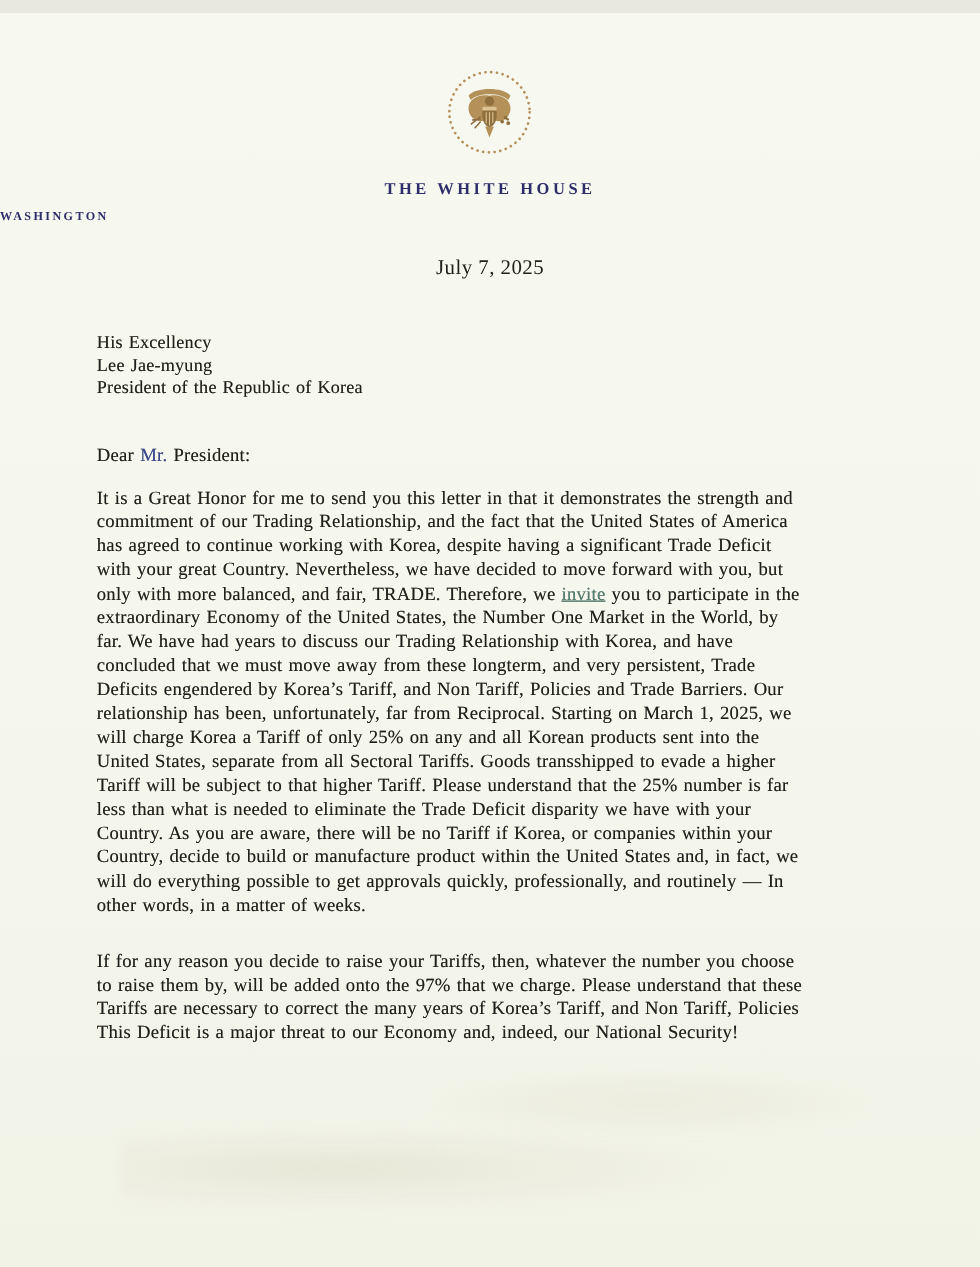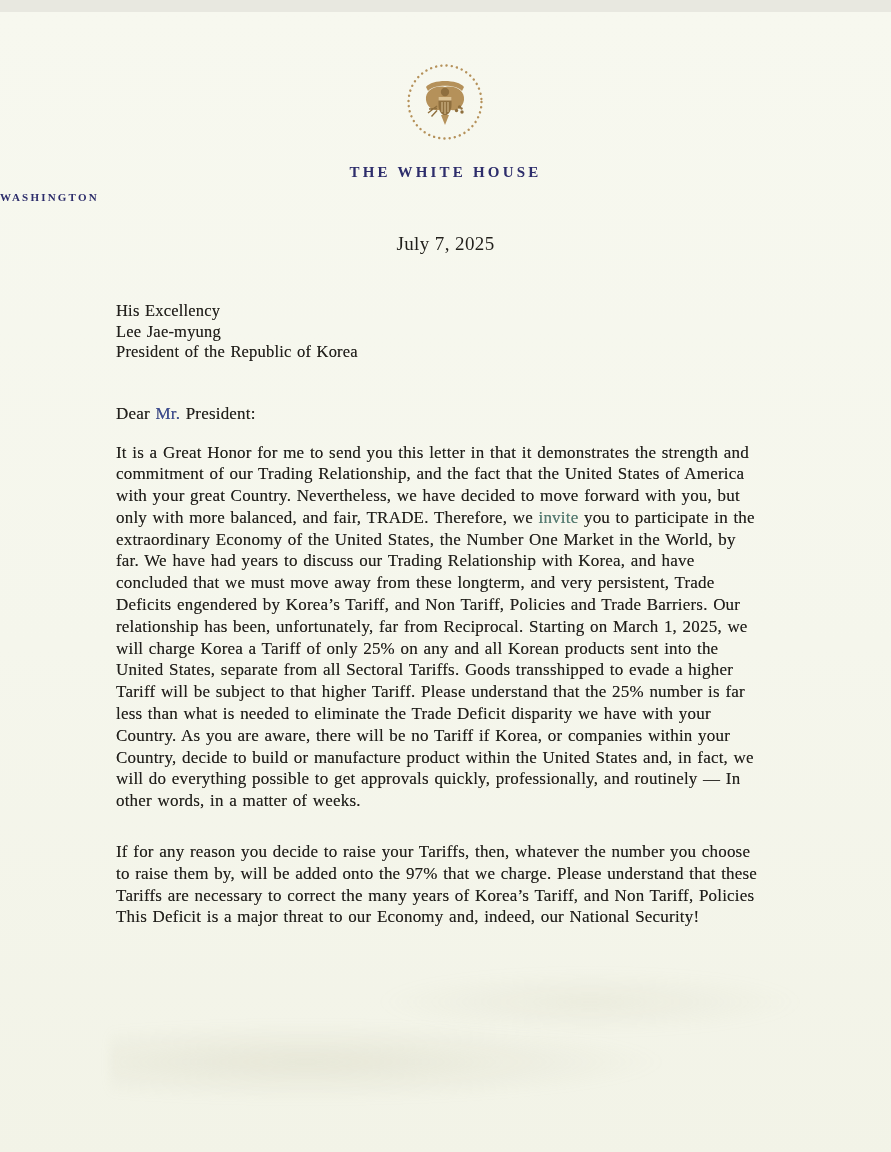--- a/index.html
+++ b/index.html
@@ -22,32 +22,32 @@
   .wh-sub{
     position:absolute;top:179px;left:0;right:0;
     font-weight:700;font-size:11px;letter-spacing:2.2px;
     color:var(--navy,#2d2d6b);
   }
   .date{
     position:absolute;top:221px;left:0;right:0;text-align:center;
     font-size:19px;letter-spacing:.4px;
   }
   .content{
-    position:absolute;left:116px;top:289px;width:705px;
+    position:absolute;left:88px;top:289px;width:705px;
     font-size:17px;letter-spacing:.2px;word-spacing:1.1px;
     text-shadow:0 0 .4px rgba(30,28,24,.55);
   }
   .address .line{line-height:20.5px;font-size:16.5px;white-space:nowrap;}
   .salutation{margin-top:40px;}
   .salutation .line{line-height:22px;white-space:nowrap;}
   .paragraphs{margin-top:17px;}
   .paragraph .line{line-height:21.8px;white-space:nowrap;}
   .paragraph + .paragraph{margin-top:29px;}
   .tint-blue{color:var(--tint-blue,#3b4b94);}
-  .tint-teal{color:var(--tint-teal,#527f74);}
+  .tint-teal{color:var(--tint-teal,#527f74);text-decoration:underline;}
   .smudge{position:absolute;pointer-events:none;}
   .smudge.s1{
     left:110px;top:1010px;width:560px;height:80px;
     background:radial-gradient(ellipse at 35% 50%,rgba(186,183,152,.20),rgba(186,183,152,0) 70%);
     filter:blur(5px);
   }
   .smudge.s2{
     left:380px;top:960px;width:420px;height:60px;
     background:radial-gradient(ellipse at 50% 50%,rgba(190,188,158,.14),rgba(190,188,158,0) 72%);
     filter:blur(6px);
@@ -96,20 +96,21 @@
         <div class="line"><span>Lee Jae-myung</span></div>
         <div class="line"><span>President of the Republic of Korea</span></div>
       </div>
     <div class="salutation">
         <div class="line"><span>Dear </span><span class="tint-blue">Mr.</span><span> President:</span></div>
       </div>
     <div class="paragraphs">
         <div class="paragraph">
           <div class="line"><span>It is a Great Honor for me to send you this letter in that it demonstrates the strength and</span></div>
           <div class="line"><span>commitment of our Trading Relationship, and the fact that the United States of America</span></div>
+          <div class="line"><span>has agreed to continue working with Korea, despite having a significant Trade Deficit</span></div>
           <div class="line"><span>with your great Country. Nevertheless, we have decided to move forward with you, but</span></div>
           <div class="line"><span>only with more balanced, and fair, TRADE. Therefore, we </span><span class="tint-teal">invite</span><span> you to participate in the</span></div>
           <div class="line"><span>extraordinary Economy of the United States, the Number One Market in the World, by</span></div>
           <div class="line"><span>far. We have had years to discuss our Trading Relationship with Korea, and have</span></div>
           <div class="line"><span>concluded that we must move away from these longterm, and very persistent, Trade</span></div>
           <div class="line"><span>Deficits engendered by Korea’s Tariff, and Non Tariff, Policies and Trade Barriers. Our</span></div>
           <div class="line"><span>relationship has been, unfortunately, far from Reciprocal. Starting on March 1, 2025, we</span></div>
           <div class="line"><span>will charge Korea a Tariff of only 25% on any and all Korean products sent into the</span></div>
           <div class="line"><span>United States, separate from all Sectoral Tariffs. Goods transshipped to evade a higher</span></div>
           <div class="line"><span>Tariff will be subject to that higher Tariff. Please understand that the 25% number is far</span></div>

